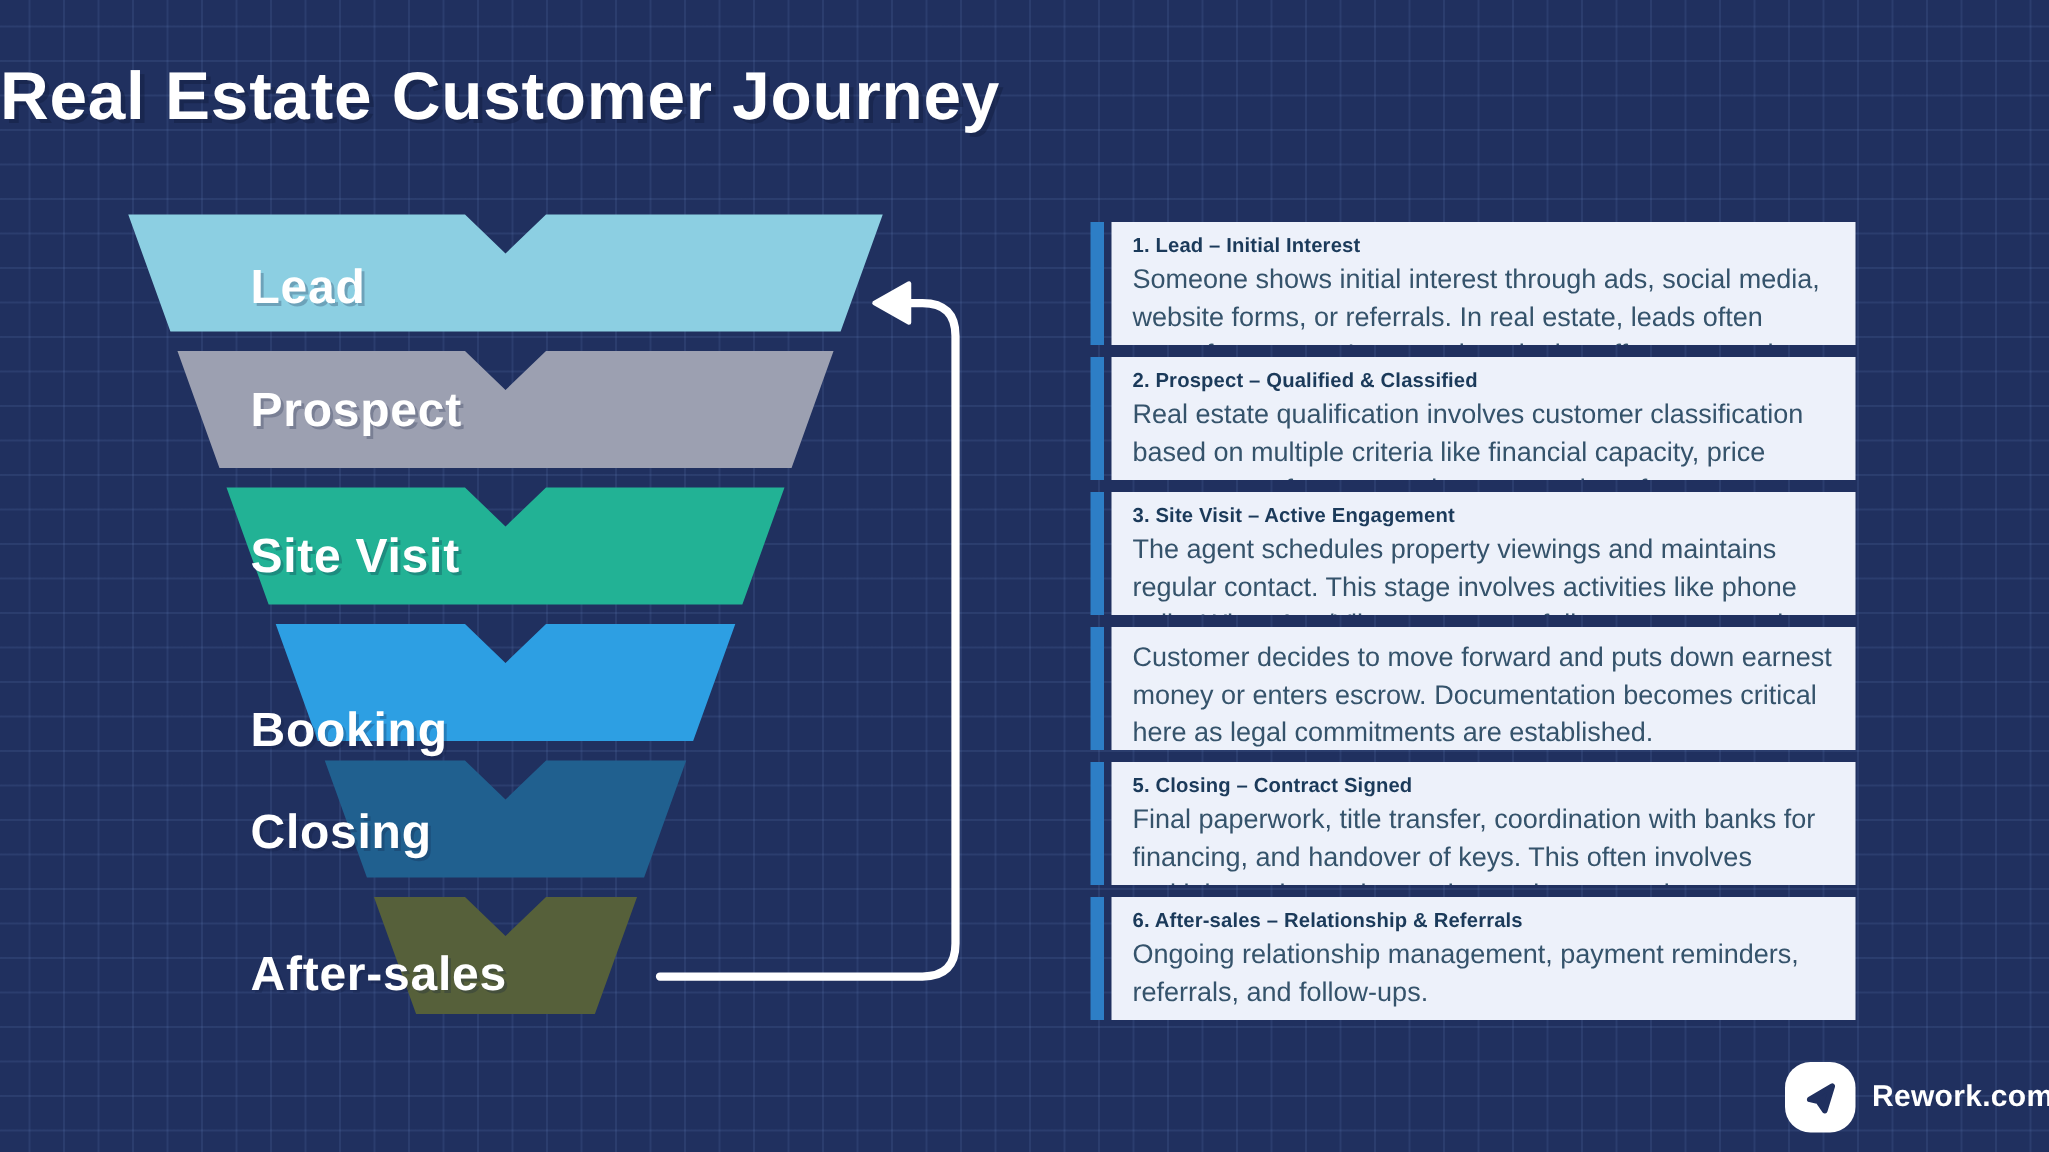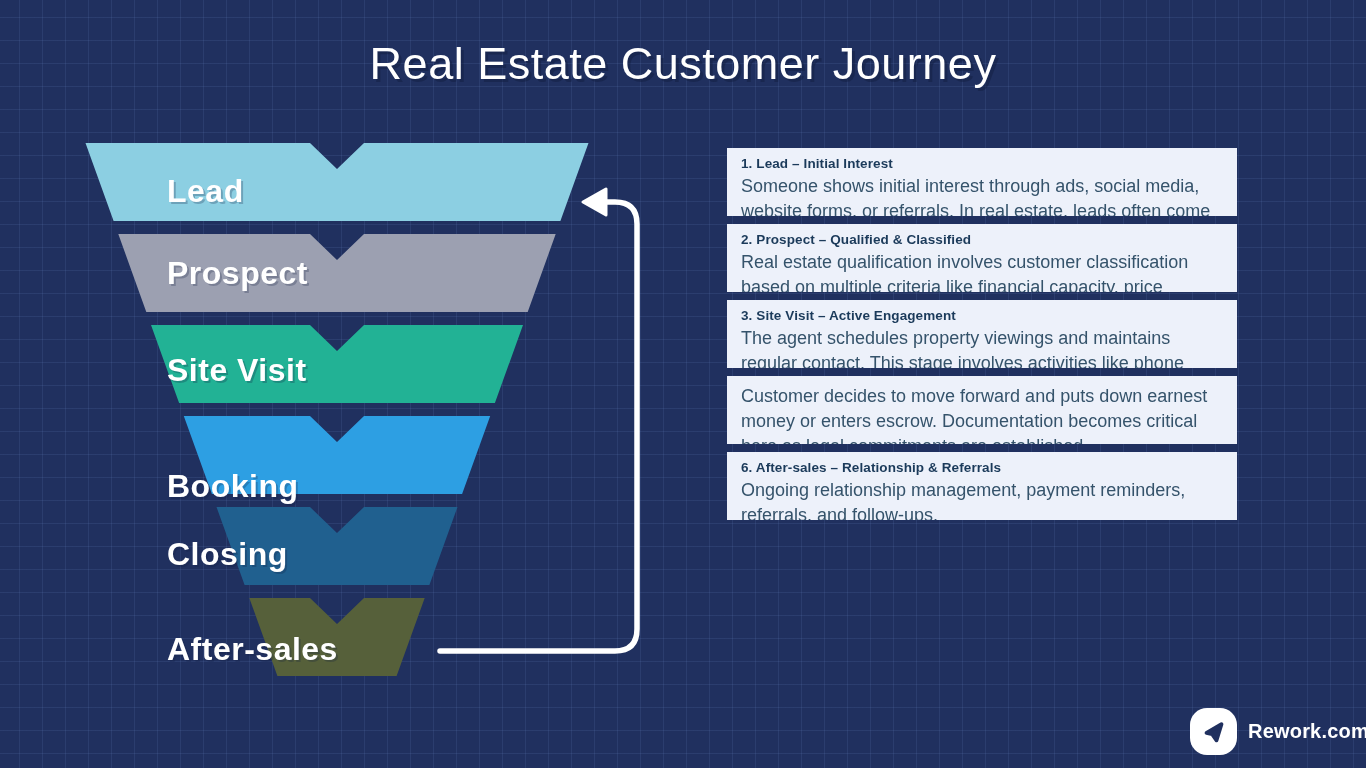--- a/index.html
+++ b/index.html
@@ -13,41 +13,40 @@
     width:1366px; height:768px;
     background-color:#20305F;
     background-image:
       linear-gradient(rgba(116,148,210,0.13) 1px, transparent 1px),
       linear-gradient(90deg, rgba(116,148,210,0.13) 1px, transparent 1px);
     background-size:23px 23px;
     background-position:-4px -6px;
   }
   .title{
     position:absolute; top:38px; left:0; width:100%;
-    text-align:center;
     color:#ffffff;
-    font-size:45px; font-weight:400; letter-spacing:0.5px;
+    font-size:45px; font-weight:700; letter-spacing:0.5px;
     text-shadow:3px 3px 0 rgba(17,28,62,0.45);
   }
   svg.funnel-svg{
     position:absolute; left:0; top:0; width:1366px; height:768px;
     pointer-events:none;
   }
   .funnel-label{
     position:absolute; left:167px; width:340px; height:32px;
     line-height:32px;
     color:#ffffff; font-size:32px; font-weight:700; letter-spacing:0.5px;
     text-shadow:2px 2px 0 rgba(17,28,62,0.25);
     white-space:nowrap;
   }
   .cards{
     position:absolute; left:727px; top:148px; width:510px;
     display:flex; flex-direction:column; gap:8px;
   }
-  .card-row{ display:flex; height:68px;flex-direction:column; }
+  .card-row{ display:flex; height:82px; }
   .card-bar{
     width:9px; background:#2D7EC6; margin-right:5px; flex:none;
   }
   .card{
     flex:1; background:#EDF1FA; padding:8px 13px 8px 14px;
     overflow:hidden;
   }
   .card h3{
     font-size:13.5px; font-weight:700; color:#1B3A5A;
     margin-bottom:3px; letter-spacing:0.1px;
@@ -119,20 +118,27 @@
       </div>
     </div>
 
     <div class="card-row">
       <div class="card-bar"></div>
       <div class="card">
         <p>Customer decides to move forward and puts down earnest money or enters escrow. Documentation becomes critical here as legal commitments are established.</p>
       </div>
     </div>
 
+    <div class="card-row">
+      <div class="card-bar"></div>
+      <div class="card">
+        <h3>5. Closing – Contract Signed</h3>
+        <p>Final paperwork, title transfer, coordination with banks for financing, and handover of keys. This often involves multiple parties and can take weeks to complete.</p>
+      </div>
+    </div>
 
     <div class="card-row">
       <div class="card-bar"></div>
       <div class="card">
         <h3>6. After-sales – Relationship &amp; Referrals</h3>
         <p>Ongoing relationship management, payment reminders, referrals, and follow-ups.</p>
       </div>
     </div>
 
   </div>

